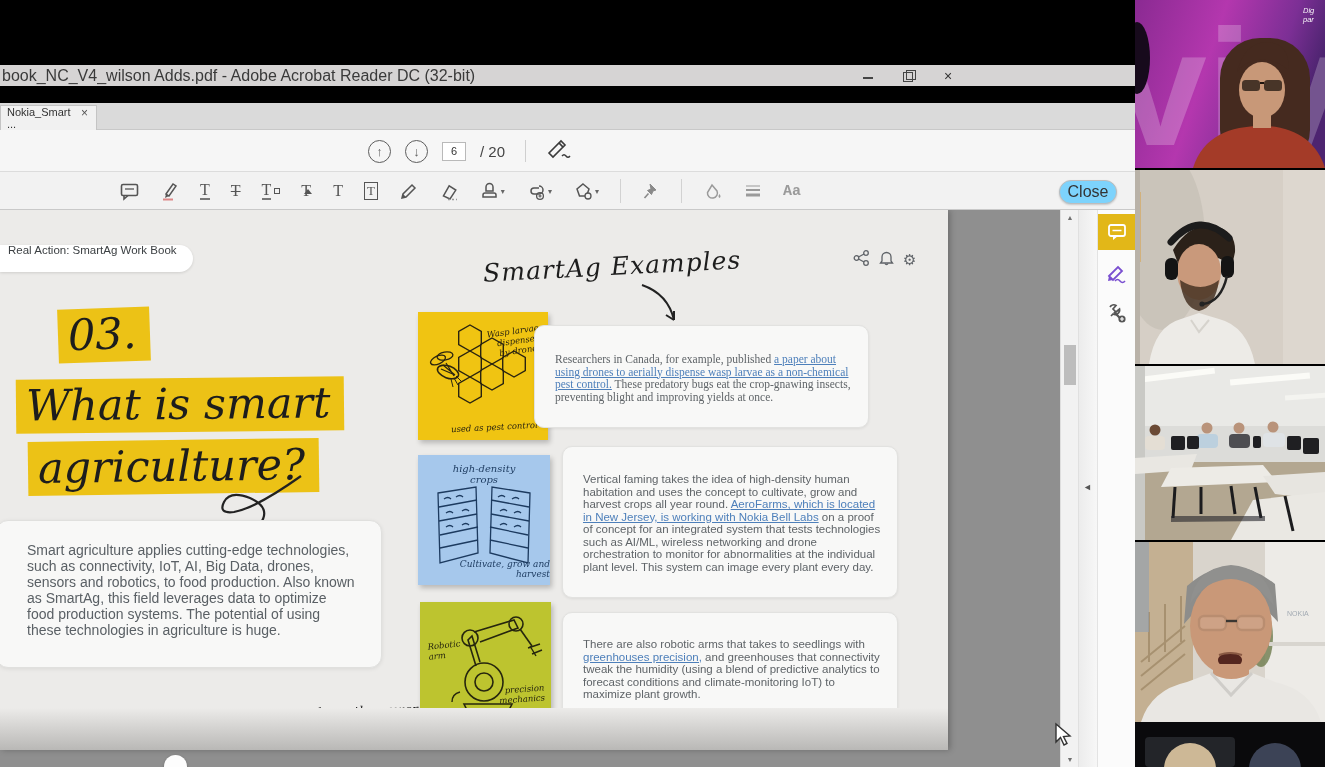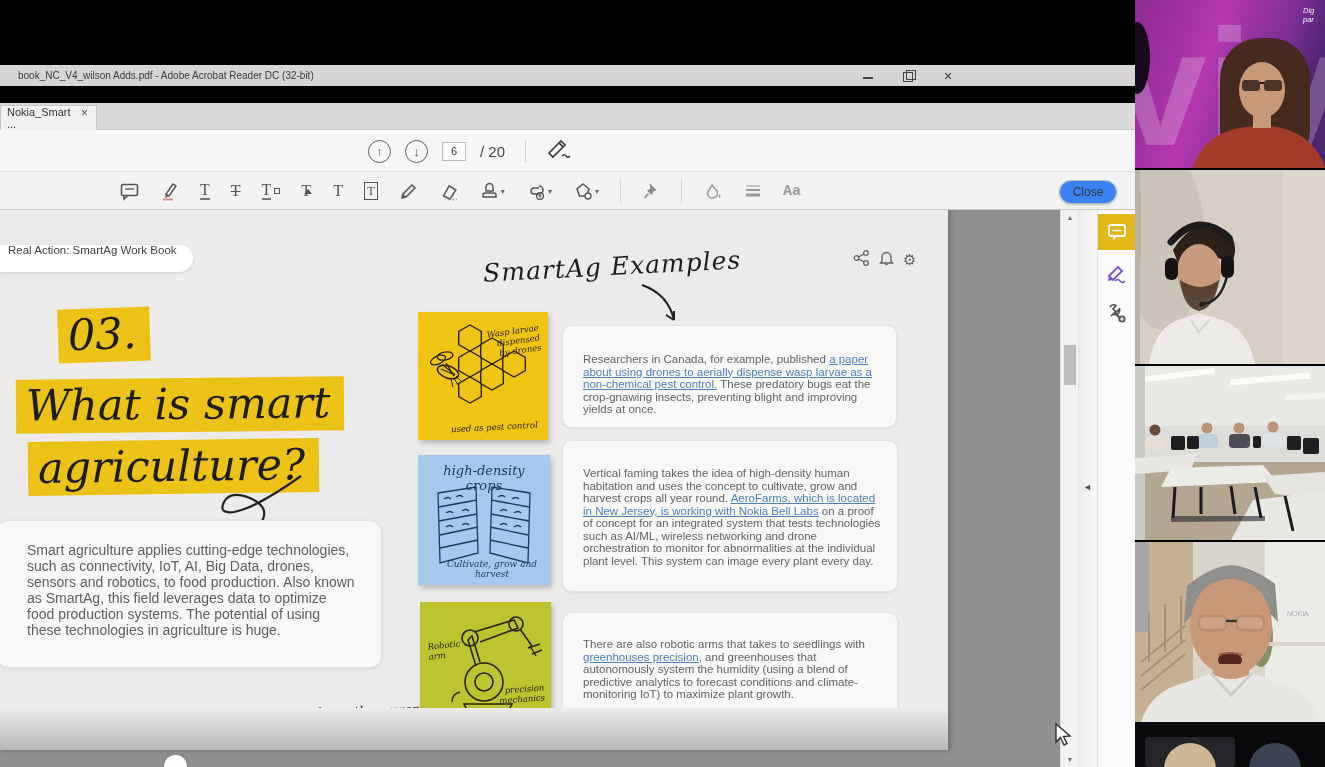--- a/index.html
+++ b/index.html
@@ -3,21 +3,21 @@
 <meta charset="utf-8">
 <style>
   * { margin:0; padding:0; box-sizing:border-box; }
   html,body { background:#000; }
   body { font-family:"Liberation Sans","DejaVu Sans",sans-serif; }
   #app { position:relative; width:1325px; height:767px; overflow:hidden; background:#000; }
 
   
   .main { position:absolute; left:0; top:0; width:1135px; height:767px; background:#000; }
   .titlebar { position:absolute; left:0; top:65px; width:1135px; height:21px; background:#d6d4d4; display:flex; align-items:center; }
-  .titlebar .t-text { font-size:10px; color:#3a3a3a; padding-left:18px; white-space:nowrap; }
+  .titlebar .t-text { font-size:16px; color:#3a3a3a; padding-left:2px; white-space:nowrap; }
   .win-controls { position:absolute; right:180px; top:0; height:21px; display:flex; gap:26px; align-items:center; }
   .wc { width:14px; height:12px; position:relative; cursor:default; }
   .wc-min::after { content:""; position:absolute; left:2px; right:2px; top:7px; border-top:2px solid #444; }
   .wc-restore::after { content:""; position:absolute; left:2px; top:2px; width:8px; height:8px; border:1.5px solid #444; }
   .wc-restore::before { content:""; position:absolute; left:5px; top:0; width:8px; height:8px; border:1.5px solid #444; background:#d6d4d4; }
   .wc-close { font-size:14px; color:#333; line-height:12px; text-align:center; }
 
   .menubar { position:absolute; left:0; top:86px; width:1135px; height:17px; background:#efefef; font-size:11px; color:#333; display:flex; align-items:center; padding-left:1px; }
   .tabbar { position:absolute; left:0; top:103px; width:1135px; height:27px; background:#dadada; border-bottom:1px solid #c8c8c8; }
   .tab { position:absolute; left:0; top:2px; width:97px; height:25px; background:#f1f1f1; border:1px solid #c4c4c4; border-bottom:none; display:flex; align-items:flex-start; justify-content:space-between; padding:0 8px 0 6px; font-size:11px; color:#333; }
@@ -37,21 +37,21 @@
   .cb-i svg { display:block; }
   .tglyph { font-family:"Liberation Serif","DejaVu Serif",serif; font-size:16px; color:#555; line-height:16px; }
   .t-under { border-bottom:2px solid #777; }
   .t-strike { text-decoration:line-through; }
   .mini-box { display:inline-block; width:6px; height:6px; border:1px solid #555; margin-left:1px; vertical-align:super; }
   .mini-caret { display:inline-block; width:0; height:0; border-left:4px solid transparent; border-right:4px solid transparent; border-bottom:5px solid #555; margin-left:-9px; vertical-align:bottom; }
   .t-boxed { border:1.3px solid #555; padding:0 2px; font-size:13px; }
   .dd-caret { font-size:8px; color:#666; }
   .cb-div { width:1px; height:24px; background:#d2d2d2; }
   .aa { font-size:15px; color:#9a9a9a; font-weight:bold;font-family:Liberation Mono, monospace; }
-  .close-btn { position:absolute; right:18px; top:8px; width:58px; height:24px; background:#3b82f6; border:1px solid #bdbdbd; border-radius:12px; box-shadow:0 1px 2px rgba(0,0,0,.18); font-size:12px; color:#333; display:flex; align-items:center; justify-content:center; }
+  .close-btn { position:absolute; right:18px; top:8px; width:58px; height:24px; background:#7dd3fc; border:1px solid #bdbdbd; border-radius:12px; box-shadow:0 1px 2px rgba(0,0,0,.18); font-size:16px; color:#333; display:flex; align-items:center; justify-content:center; }
 
   
   .docarea { position:absolute; left:0; top:210px; width:1135px; height:557px; background:#8f8f8f; overflow:hidden; }
   .pdfpage { position:absolute; left:0; top:0; width:948px; height:540px; background:#ecebe9; box-shadow:2px 0 6px rgba(0,0,0,.25); }
   .page-fade { position:absolute; left:0; top:498px; width:948px; height:42px; background:linear-gradient(#ecebe9,#b9b8b6); }
 
   .badge { position:absolute; left:0; top:35px; height:27px; background:#fff; border-radius:0 14px 14px 0; box-shadow:0 1px 3px rgba(0,0,0,.12); display:flex; align-items:center; padding:0 16px 17px 8px; font-size:11.5px; color:#3c4043;text-align:center; }
 
   .hand { font-family:"DejaVu Serif","Liberation Serif",serif; font-style:italic; color:#1d1d1d; }
   .examples-h { position:absolute; left:483px; top:42px; font-size:25px; transform:rotate(-3deg); letter-spacing:1px; }
@@ -68,29 +68,29 @@
 
   .intro-card { position:absolute; left:-4px; top:310px; width:386px; height:148px; background:#f8f8f7; border:1px solid #e0e0de; border-radius:12px; box-shadow:0 1px 4px rgba(0,0,0,.08); }
   .intro-text { position:absolute; left:30px; top:21px; width:328px; font-size:14px; line-height:1.15; color:#5a6065; }
 
   .note { position:absolute; box-shadow:2px 3px 5px rgba(0,0,0,.22); }
   .note-cap { position:absolute; white-space:pre-line; font-family:"DejaVu Serif","Liberation Serif",serif; font-style:italic; }
   .note1 { left:418px; top:102px; width:130px; height:128px; background:#f0c412; }
   .note1 .cap-top { right:8px; top:14px; font-size:8.5px; text-align:right; transform:rotate(-8deg); color:#2a2410; }
   .note1 .cap-bottom { right:10px; bottom:8px; font-size:8.5px; color:#2a2410; transform:rotate(-3deg); }
   .note2 { left:418px; top:245px; width:132px; height:130px; background:#a6c8ec; }
-  .note2 .cap-top { left:0; right:0; top:8px; font-size:13px; text-align:center; color:#1c3a5f; }
-  .note2 .cap-bottom { left:16px; right:0; bottom:6px; font-size:9px; text-align:center; color:#1c3a5f; }
+  .note2 .cap-top { left:0; right:0; top:8px; font-size:10px; text-align:center; color:#1c3a5f; }
+  .note2 .cap-bottom { left:16px; right:0; bottom:6px; font-size:9px; text-align:right; color:#1c3a5f; }
   .note3 { left:420px; top:392px; width:131px; height:128px; background:#bdc42f; }
   .note3 .cap-left { left:8px; top:38px; font-size:8.5px; color:#26260e; transform:rotate(-6deg); }
   .note3 .cap-right { right:6px; bottom:26px; font-size:8.5px; text-align:right; color:#26260e; transform:rotate(-4deg); }
 
   .card { position:absolute; background:#f8f8f7; border:1px solid #e2e2e0; border-radius:10px; box-shadow:0 1px 3px rgba(0,0,0,.07); }
-  .card1 { left:562px; top:115px; width:335px; height:103px; }
-  .card2 { left:562px; top:230px; width:336px; height:152px; }
+  .card1 { left:534px; top:115px; width:335px; height:103px;font-family:Liberation Serif, serif; }
+  .card2 { left:562px; top:236px; width:336px; height:152px; }
   .card3 { left:562px; top:402px; width:336px; height:110px; }
   .card-text { position:absolute; left:20px; top:27px; right:16px; font-size:11.5px; line-height:1.09; color:#5f6468; }
   .card2 .card-text { top:26px; }
   .card3 .card-text { top:25px; }
   .doc-link { color:#4d7fba; text-decoration:underline; cursor:pointer; }
 
   .w-marker { position:absolute; left:183px; top:510px; width:15px; height:15px; background:#e08a1e; border-radius:3px 3px 3px 0; color:#fff; font-size:9px; font-weight:bold; display:flex; align-items:center; justify-content:center; }
   .annot-text { position:absolute; left:207px; top:495px; font-size:12.5px; transform:rotate(-2deg); color:#222; line-height:1.3; }
   .annot-text .l2 { padding-left:12px; display:block; }
   .annot-arrow { position:absolute; left:370px; top:498px; }
@@ -349,21 +349,21 @@
             </g>
           </svg>
           <div class="note-cap cap-left">Robotic
 arm</div>
           <div class="note-cap cap-right">precision
 mechanics</div>
         </div>
 
         <div class="card card3">
           <div class="card-text">
-            <span>There are also robotic arms that takes to seedlings with </span><span class="doc-link">greenhouses precision,</span><span> and greenhouses that autonomously system the humidity (using a blend of predictive analytics to forecast conditions and climate-monitoring IoT) to maximize plant growth.</span>
+            <span>There are also robotic arms that takes to seedlings with </span><span class="doc-link">greenhouses precision,</span><span> and greenhouses that connectivity tweak the humidity (using a blend of predictive analytics to forecast conditions and climate-monitoring IoT) to maximize plant growth.</span>
           </div>
         </div>
 
         <div class="w-marker">w</div>
         <div class="annot-text hand">
           <span>This technology shows the power</span>
           <span class="l2">of automation for SmartAg</span>
         </div>
         <svg class="annot-arrow" width="48" height="20" viewBox="0 0 48 20">
             <path d="M2,14 L40,7" fill="none" stroke="#222" stroke-width="2"></path>

